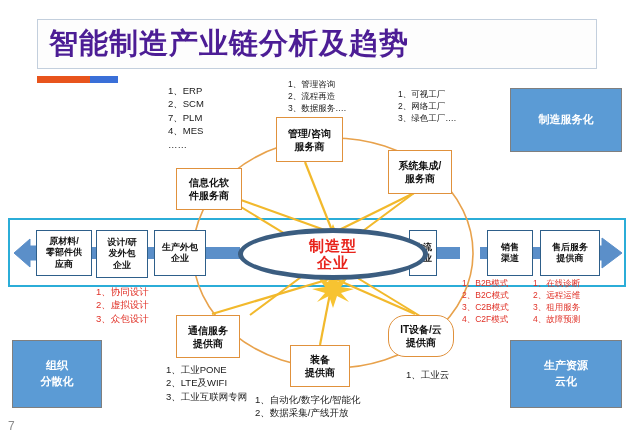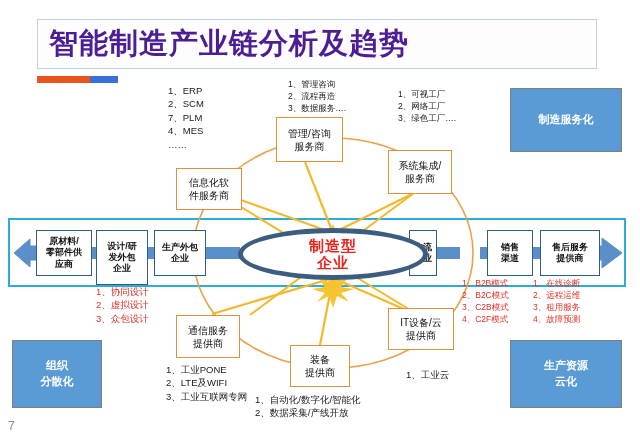--- a/index.html
+++ b/index.html
@@ -62,21 +62,21 @@
     position: absolute;
     background: #ffffff;
     border: 1px solid #2e5f8a;
     display: flex; align-items: center; justify-content: center;
     text-align: center;
     font-size: 9px; font-weight: bold; color: #111;
     line-height: 1.25;
     z-index: 6;
   }
   #chain-0 { left: 36px;  top: 230px; width: 56px; height: 46px; }
-  #chain-1 { left: 96px;  top: 230px; width: 52px; height: 55px; }
+  #chain-1 { left: 96px;  top: 230px; width: 52px; height: 48px; }
   #chain-2 { left: 154px; top: 230px; width: 52px; height: 46px; }
   #chain-3 { left: 409px; top: 230px; width: 28px; height: 46px; }
   #chain-4 { left: 487px; top: 230px; width: 46px; height: 46px; }
   #chain-5 { left: 540px; top: 230px; width: 60px; height: 46px; }
 
   
   .center-ellipse {
     position: absolute;
     left: 238px; top: 228px;
     width: 190px; height: 52px;
@@ -92,30 +92,30 @@
     line-height: 1.15; letter-spacing: 1px;
   }
 
   
   .provider-box {
     position: absolute;
     background: #ffffff;
     border: 1.5px solid #e0913c;
     display: flex; align-items: center; justify-content: center;
     text-align: center;
-    font-size: 10px; font-weight: normal; color: #111;
+    font-size: 10px; font-weight: bold; color: #111;
     line-height: 1.3;
     z-index: 7;
   }
   #prov-info   { left: 176px; top: 152px; width: 66px; height: 42px; margin-top: 16px; }
   #prov-mgmt   { left: 276px; top: 117px; width: 67px; height: 45px; }
   #prov-sys    { left: 388px; top: 150px; width: 64px; height: 44px; }
   #prov-comm   { left: 176px; top: 315px; width: 64px; height: 43px; }
   #prov-equip  { left: 290px; top: 345px; width: 60px; height: 42px; }
-  #prov-it     { left: 388px; top: 308px; width: 66px; height: 42px; }
+  #prov-it     { left: 388px; top: 315px; width: 66px; height: 42px; border-radius: 17px; }
 
   
   .note {
     position: absolute;
     font-size: 9.5px; color: #1a1a1a;
     line-height: 1.42; white-space: nowrap;
     z-index: 6;
   }
   .note.red { color: #e03127; }
 

